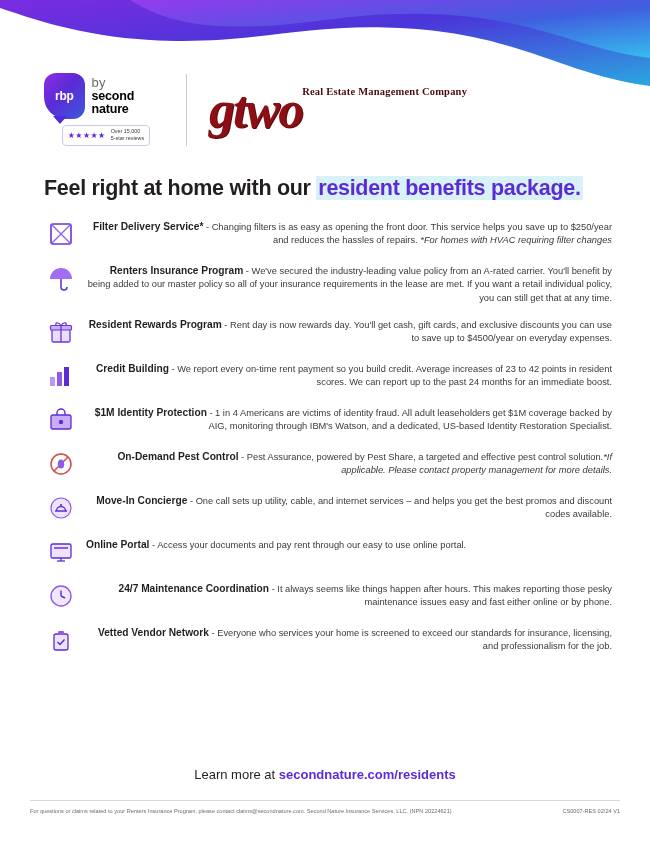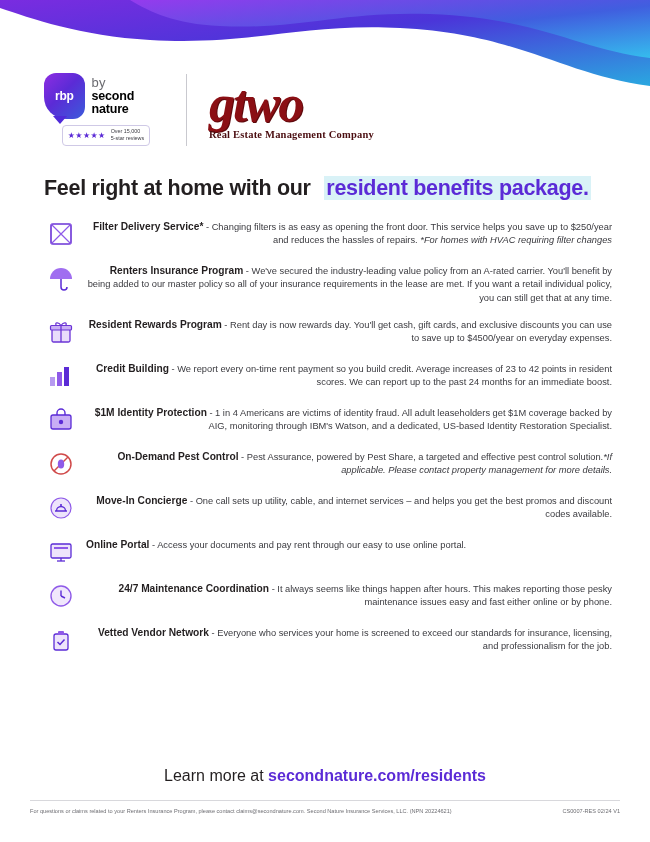--- a/index.html
+++ b/index.html
@@ -102,21 +102,21 @@
     font-size: 5.4px;
     line-height: 1.25;
     color: #3b3b42;
   }
   .divider-v {
     width: 1px;
     height: 72px;
     background: #c9c9cf;
     margin: 0 22px 0 18px;
   }
-  .gtwo-block { display: flex; flex-direction: column; }
+  .gtwo-block { display: flex; }
   .gtwo-word {
     font-family: "Liberation Serif", serif;
     font-size: 52px;
     font-weight: bold;
     font-style: italic;
     color: #8b0f14;
     letter-spacing: -2px;
     line-height: .95;
     text-shadow: 1px 1px 0 #5e0a0d;
   }
@@ -138,21 +138,20 @@
     font-size: 21.5px;
     font-weight: bold;
     color: #231f20;
     letter-spacing: -.3px;
   }
   .headline .hl {
     background: #d9f2f7;
     color: #5b2bd6;
     padding: 0 2px;
     box-decoration-break: clone;
-    margin-left: 8px;
   }
 
   
   .benefits {
     position: absolute;
     top: 218px;
     left: 44px;
     width: 568px;
   }
   .benefit {
@@ -185,21 +184,21 @@
   }
   .b-note { font-style: italic; }
 
   
   .learn {
     position: absolute;
     top: 767px;
     left: 0;
     width: 650px;
     text-align: center;
-    font-size: 16px;
+    font-size: 13px;
     color: #231f20;
   }
   .learn a {
     color: #5b2bd6;
     font-weight: bold;
     text-decoration: none;
   }
   .footnote-rule {
     position: absolute;
     top: 800px;

